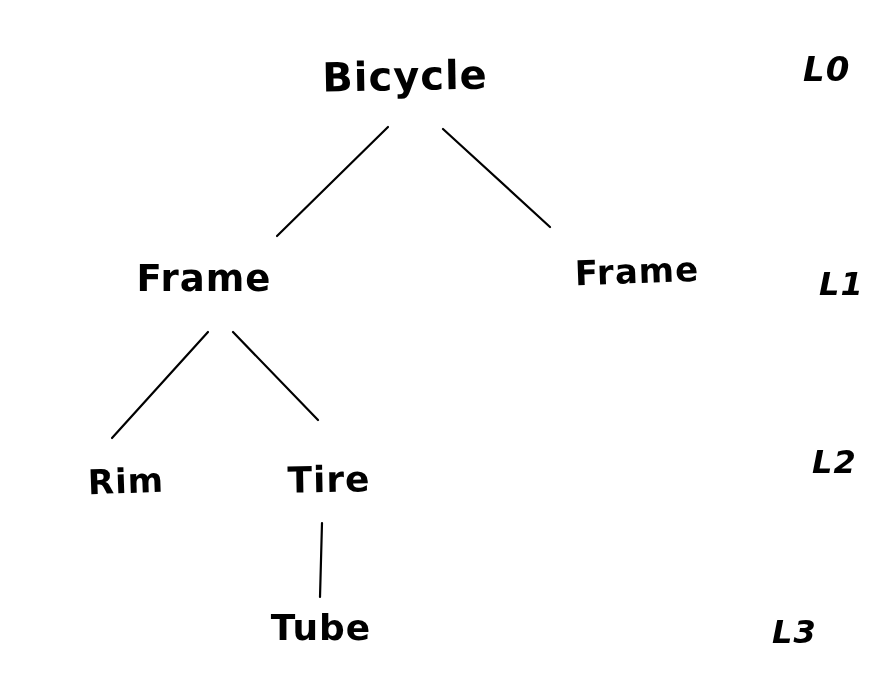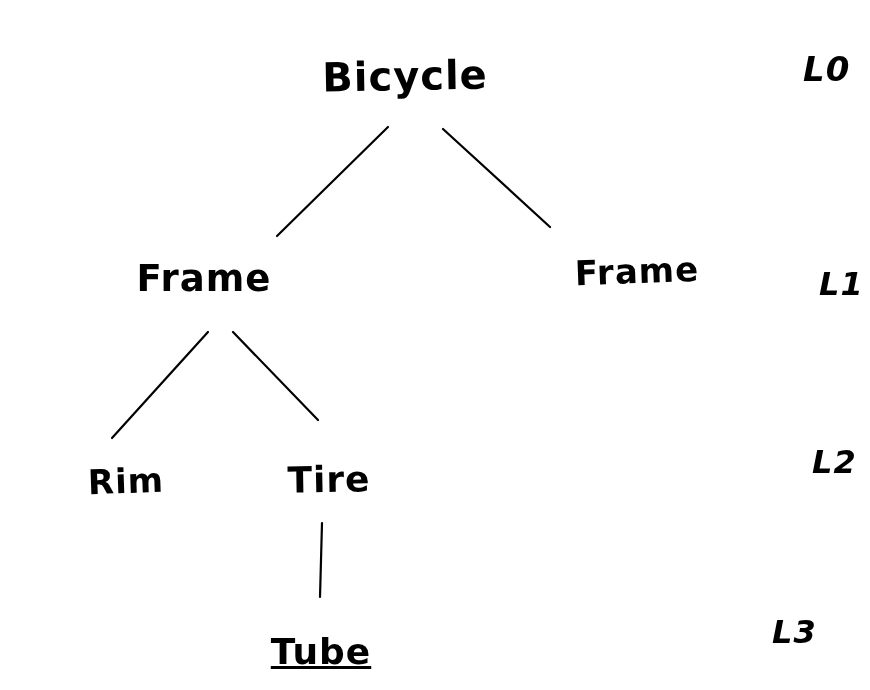--- a/index.html
+++ b/index.html
@@ -42,21 +42,21 @@
     font-style: italic;
     white-space: nowrap;
     letter-spacing: 1px;
     line-height: 1;
   }
   .n-bicycle { left: 405px; top: 56px;  font-size: 40px; transform: translateX(-50%) rotate(-1deg); }
   .n-wheel   { left: 204px; top: 260px; font-size: 37px; }
   .n-frame   { left: 637px; top: 254px; font-size: 34px; transform: translateX(-50%) rotate(-2deg); }
   .n-rim     { left: 126px; top: 464px; font-size: 34px; transform: translateX(-50%) rotate(-2deg); }
   .n-tire    { left: 329px; top: 462px; font-size: 36px; transform: translateX(-50%) rotate(-1deg); }
-  .n-tube    { left: 321px; top: 634px; font-size: 36px; text-decoration: underline; }
+  .n-tube    { left: 321px; top: 610px; font-size: 36px; }
   .l-0 { left: 803px; top: 52px;  font-size: 34px; }
   .l-1 { left: 772px; top: 268px; font-size: 32px; margin-left: 47px; }
   .l-2 { left: 776px; top: 446px; font-size: 32px; margin-left: 36px; }
   .l-3 { left: 772px; top: 616px; font-size: 32px; text-align: right; }
 </style>
 </head>
 <body>
 
 <div class="canvas">
 

